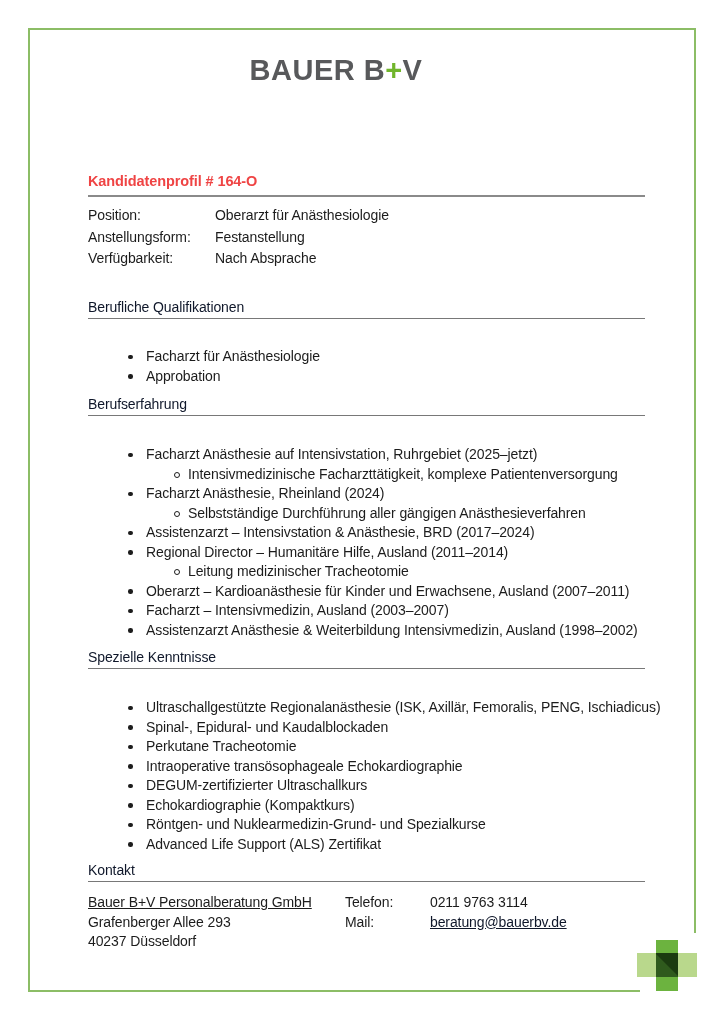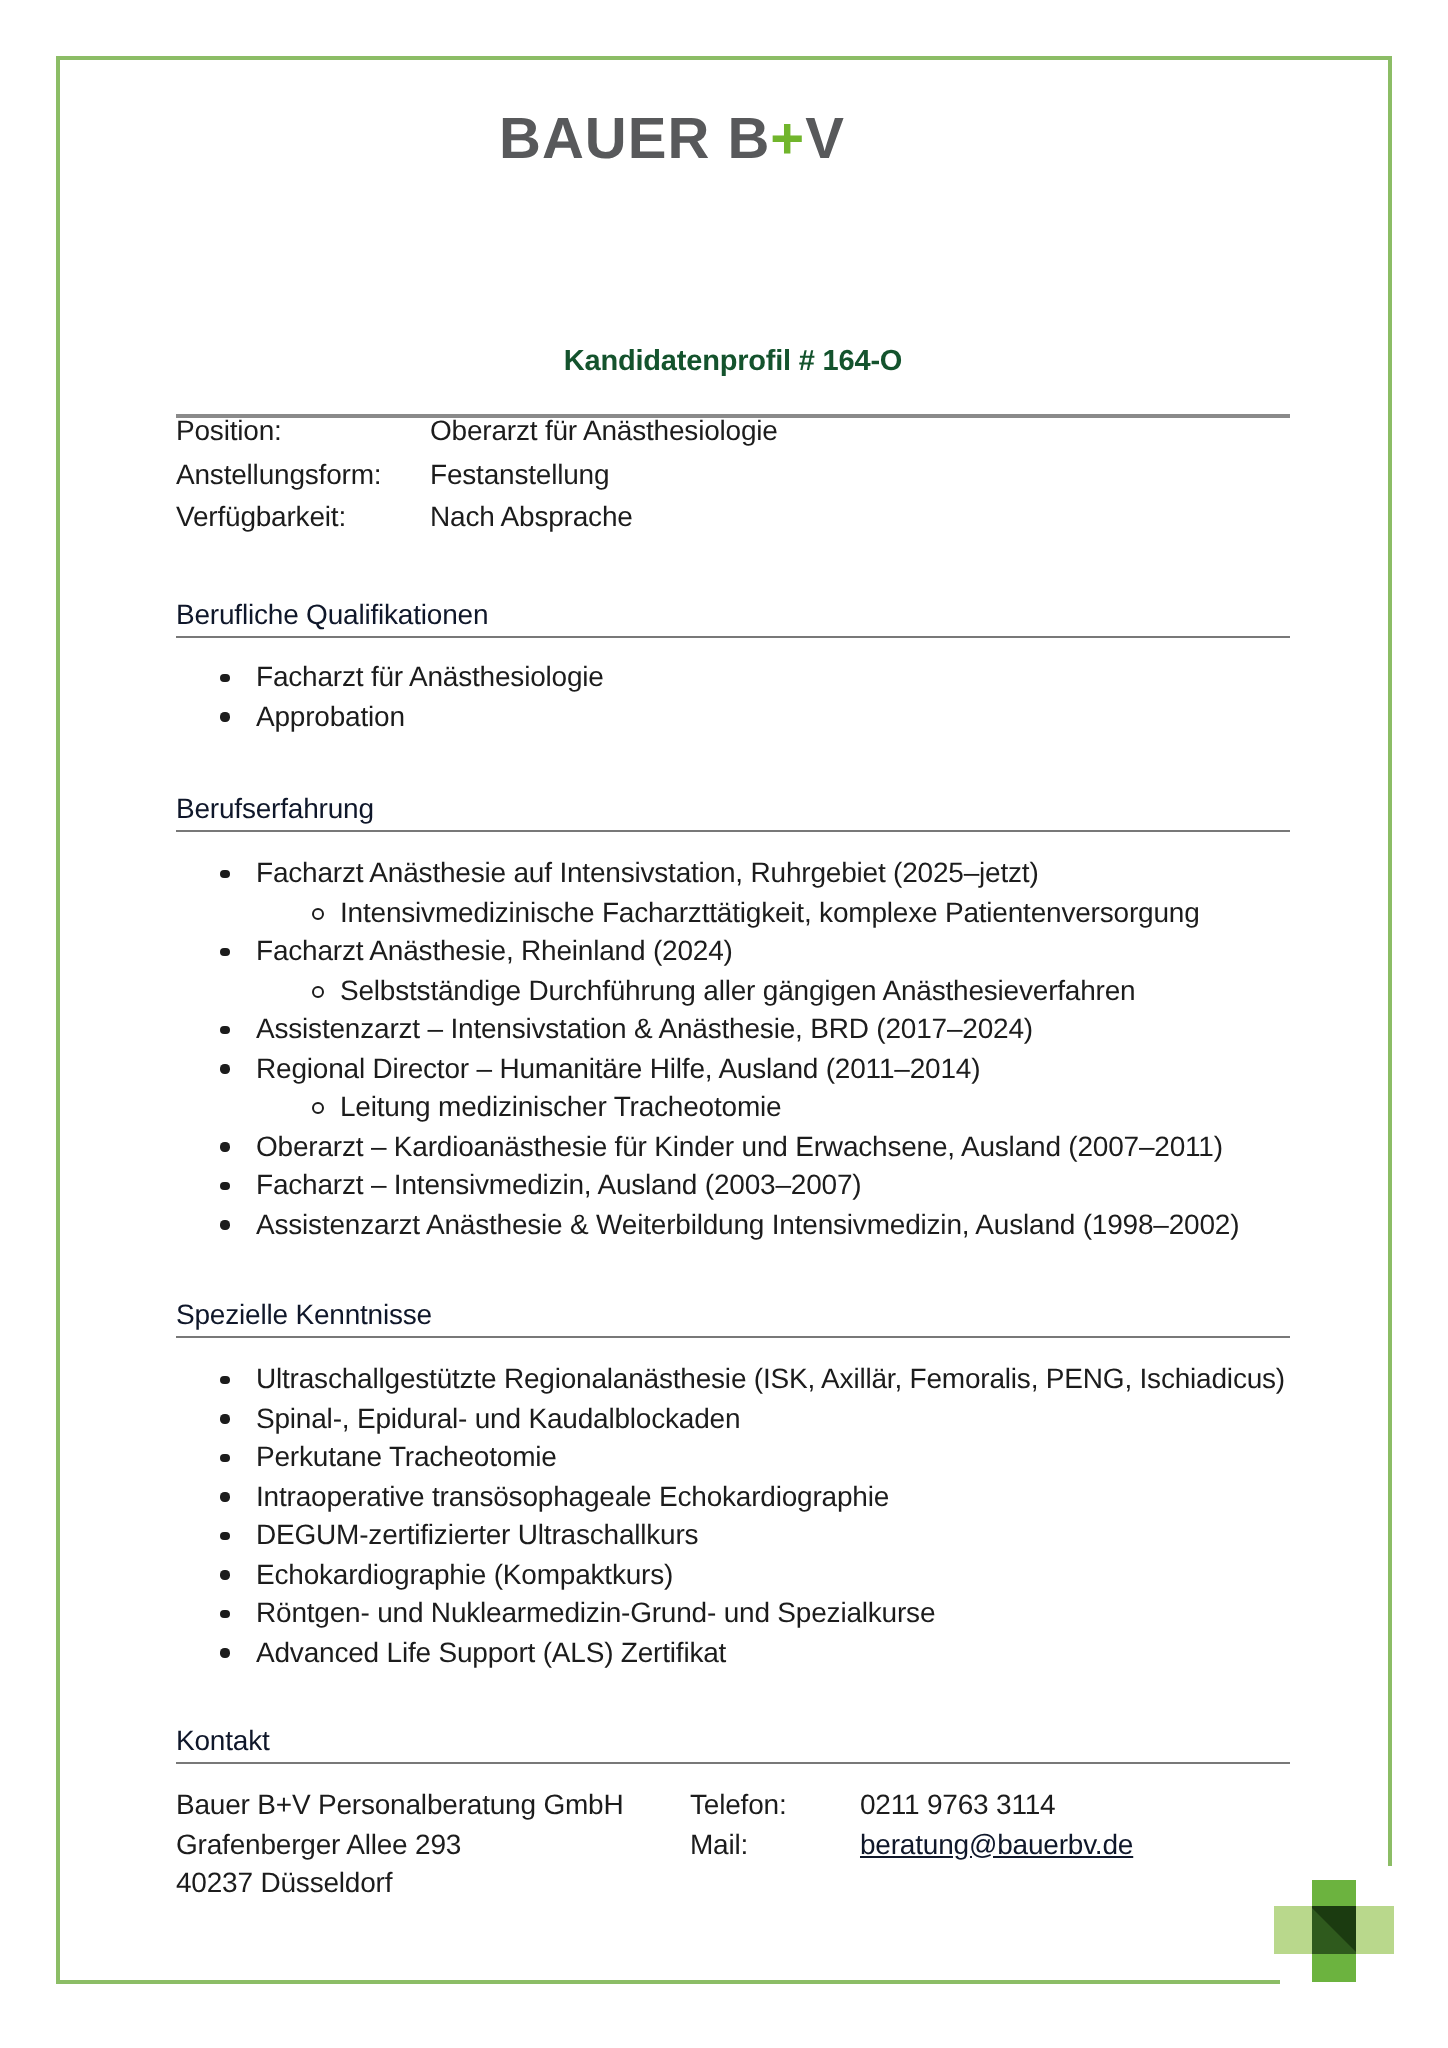--- a/index.html
+++ b/index.html
@@ -27,61 +27,60 @@
     letter-spacing: 0.5px;
     color: #58595b;
   }
   .logo .plus { color: #71b52c; }
 
   .abs { position: absolute; left: 88px; width: 557px; }
 
   .doc-title {
     top: 172px;
     font-weight: bold; font-size: 14.5px; line-height: 19px;
-    color: #14532d;
-    padding-bottom: 16px;
+    color: #ef4444;
+    padding-bottom: 4px;
     border-bottom: 2px solid #8a8a8a;
-    text-align: center;
   }
 
   .fields { top: 205px; }
   .field-row { line-height: 21.5px; }
   .field-label { display: inline-block; width: 127px; }
 
   .sec-head {
     font-size: 14px; line-height: 19px; color: #0f172a;
     padding-bottom: 1px;
     border-bottom: 1.5px solid #787878;
   }
   .sec-head.qual    { top: 298px; }
   .sec-head.exp     { top: 395px; }
   .sec-head.skills  { top: 648px; }
   .sec-head.kontakt { top: 861px; }
 
-  ul.list { margin: 0; padding: 0; list-style: none; }
+  ul.list { margin: 18px; padding: 0; list-style: none; }
   ul.list li { position: relative; line-height: 19.5px; white-space: nowrap; }
   li.l1 { padding-left: 40px; }
   li.l2 { padding-left: 82px; }
   li.l1::before {
     content: ""; position: absolute; left: 22px; top: 7.5px;
     width: 4.5px; height: 4.5px; border-radius: 50%; background: #1c1c1c;
   }
   li.l2::before {
     content: ""; position: absolute; left: 68px; top: 7px;
     width: 4px; height: 4px; border-radius: 50%;
     border: 1px solid #1c1c1c; background: transparent;
   }
   .list-qual   { top: 329px; }
   .list-exp    { top: 427px; }
   .list-exp li { line-height: 19.35px; }
   .list-skills { top: 680px; }
 
   .contact { top: 893px; height: 62px; }
   .contact span { position: absolute; line-height: 19.5px; white-space: nowrap; }
-  .c-company { left: 0;     top: 0; }
+  .c-company { left: 0;     top: 0; text-decoration: underline; }
   .c-street  { left: 0;     top: 19.5px; }
   .c-city    { left: 0;     top: 39px; }
   .c-tel-l   { left: 257px; top: 0; }
   .c-tel-v   { left: 342px; top: 0; }
   .c-mail-l  { left: 257px; top: 19.5px; }
   .c-mail-v  { left: 342px; top: 19.5px; }
   a.mail-link { color: #0f172a; text-decoration: underline; cursor: pointer; }
 
   
   .cross { position: absolute; left: 637px; top: 940px; width: 60px; height: 51px; }

